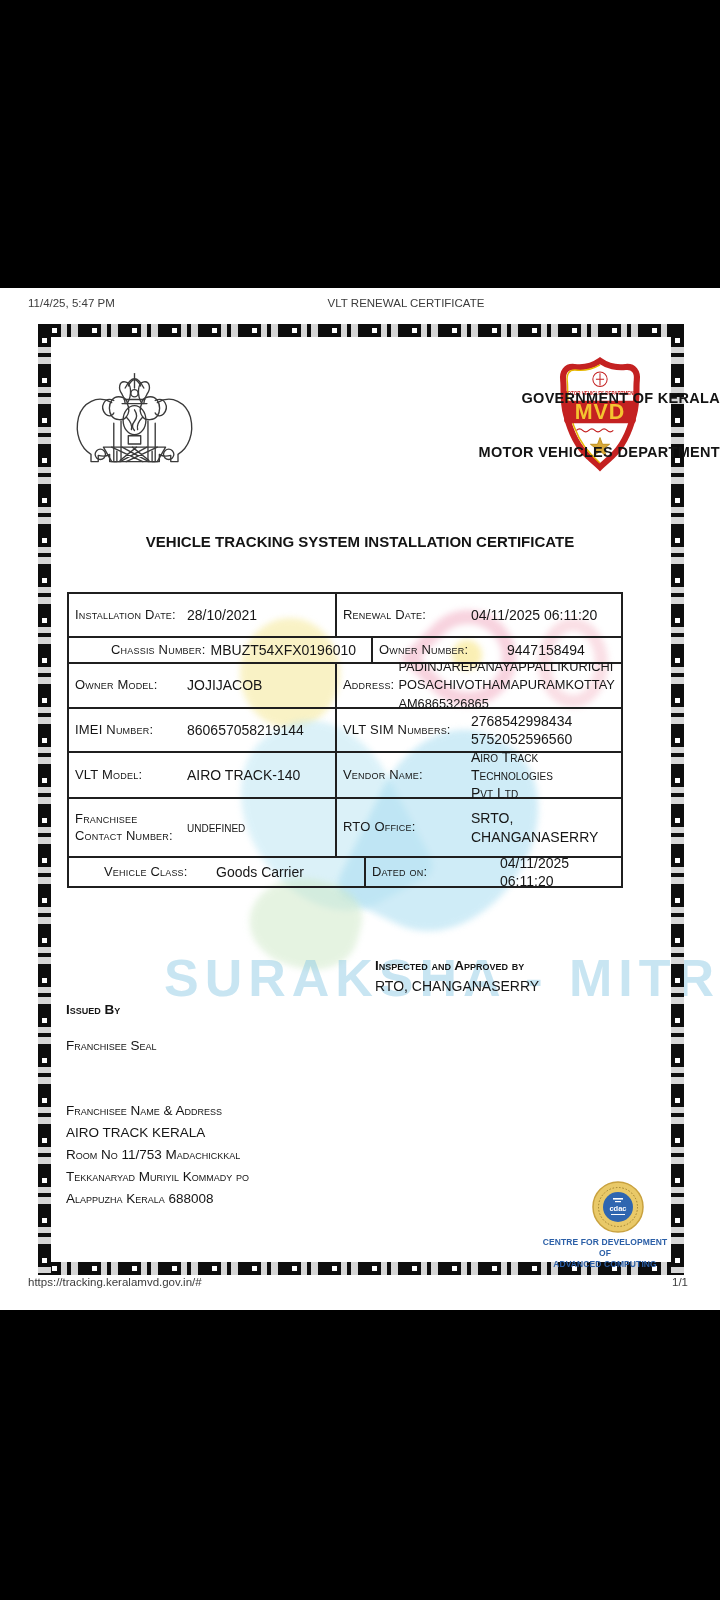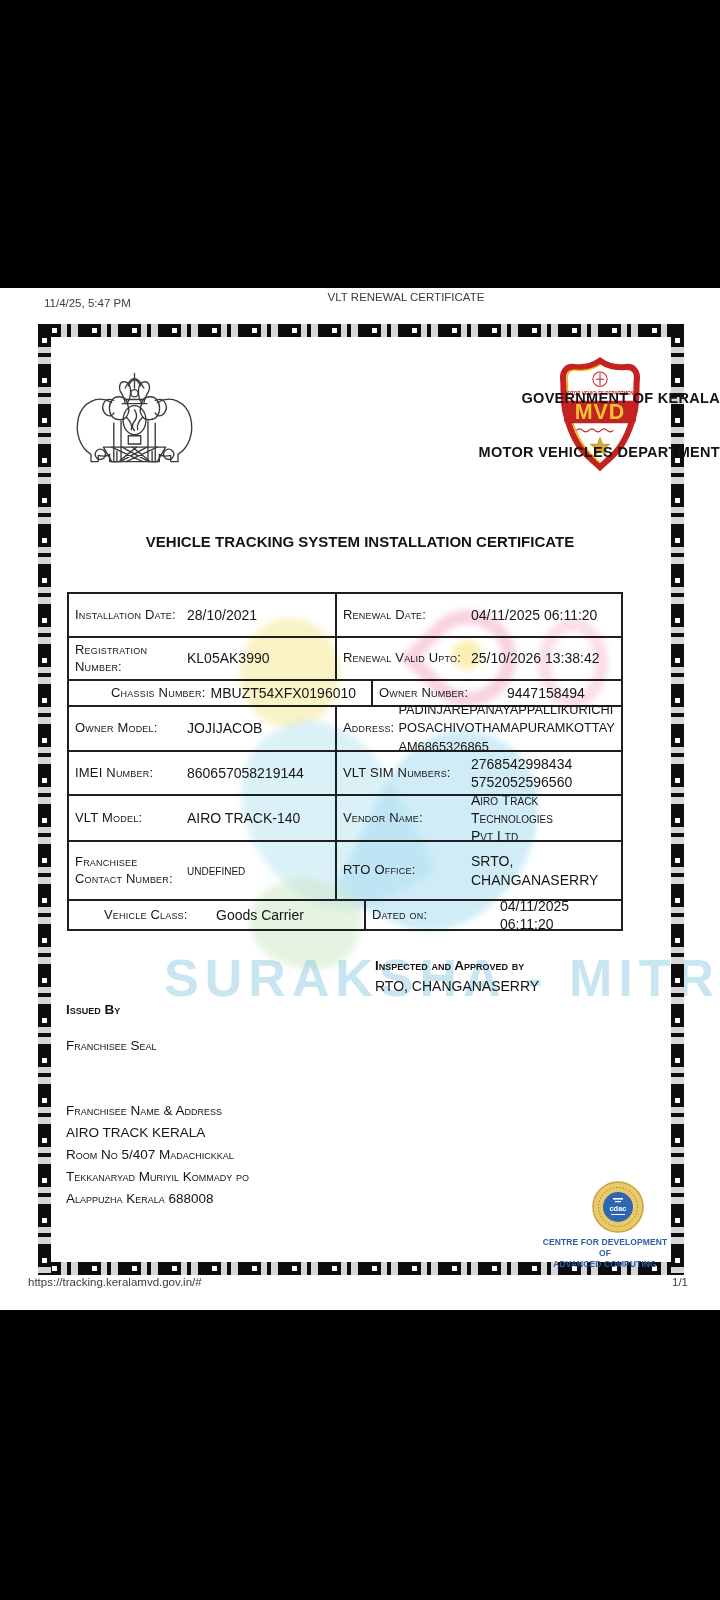--- a/index.html
+++ b/index.html
@@ -2,22 +2,22 @@
 <html><head>
 <meta charset="utf-8">
 <style>
   * { margin:0; padding:0; box-sizing:border-box; }
   html,body { width:720px; height:1600px; background:#000; font-family:"Liberation Sans", sans-serif; }
   .screen { position:relative; width:720px; height:1600px; background:#000; overflow:hidden; }
   .page { position:absolute; top:288px; left:0; width:720px; height:1022px; background:#fff; }
 
   
   .pdf-meta { position:absolute; font-size:11.5px; color:#3c3c3c; }
-  #pdf-datetime { left:44px; top:9px; }
-  #pdf-doctitle { left:50%; top:3px; transform:translateX(-50%); margin-left:46px; }
+  #pdf-datetime { left:28px; top:9px; }
+  #pdf-doctitle { left:50%; top:9px; transform:translateX(-50%); margin-left:46px; }
   #pdf-url { left:28px; top:988px; }
   #pdf-page-indicator { right:32px; top:988px; }
 
   
   .frame { position:absolute; left:38px; top:36px; width:646px; height:951px; pointer-events:none; }
   .border-strip { position:absolute; background-color:#d6d6d6; }
   .strip-h { left:0; right:0; height:13px;
     background-image: repeating-linear-gradient(90deg, #0d0d0d 0 23px, rgba(0,0,0,0) 23px 29px, #0d0d0d 29px 33px, rgba(0,0,0,0) 33px 40px); }
   .strip-h::after { content:""; position:absolute; left:0; right:0; top:4px; bottom:4px;
     background-image: repeating-linear-gradient(90deg, rgba(0,0,0,0) 0 14px, #fff 14px 19px, rgba(0,0,0,0) 19px 40px); }
@@ -163,30 +163,20 @@
       <div class="vrow h46">
         <div class="cell cl">
             <span class="lbl">Installation Date:</span>
             <span class="val">28/10/2021</span>
           </div>
         <div class="cell cr">
             <span class="lbl">Renewal Date:</span>
             <span class="val">04/11/2025 06:11:20</span>
           </div>
       </div>
-      <div class="vrow h45">
-        <div class="cell cl">
-            <span class="lbl">Registration Number:</span>
-            <span class="val">KL05AK3990</span>
-          </div>
-        <div class="cell cr">
-            <span class="lbl">Renewal Valid Upto:</span>
-            <span class="val">25/10/2026 13:38:42</span>
-          </div>
-      </div>
       <div class="vrow h28">
         <div class="cell cl inline-cell">
             <span class="lbl">Chassis Number:</span>
             <span class="val">MBUZT54XFX0196010</span>
           </div>
         <div class="cell cr">
             <span class="lbl">Owner Number:</span>
             <span class="val">9447158494</span>
           </div>
       </div>
@@ -247,21 +237,21 @@
     <div id="issued-by" class="sc-bold">Issued By</div>
     <div id="inspected">
       <div class="sc-bold">Inspected and Approved by</div>
       <div class="value-line">RTO, CHANGANASERRY</div>
     </div>
     <div id="franchisee-seal" class="sc-norm">Franchisee Seal</div>
 
     <div id="franchisee-block">
       <div class="sc-norm">Franchisee Name &amp; Address</div>
       <div class="caps-line">AIRO TRACK KERALA</div>
-      <div class="sc-norm">Room No 5/407 Madachickkal</div>
+      <div class="sc-norm">Room No 11/753 Madachickkal</div>
       <div class="sc-norm">Tekkanaryad Muriyil Kommady po</div>
       <div class="sc-norm">Alappuzha Kerala 688008</div>
     </div>
 
     <div id="cdac-badge">
       <svg viewBox="0 0 52 52" width="52" height="52">
         <circle cx="26" cy="26" r="25" fill="#e9c968" stroke="#c9a23f" stroke-width="1.5"></circle>
         <circle cx="26" cy="26" r="19.5" fill="none" stroke="#8a6d20" stroke-width="0.8" stroke-dasharray="1.5,1.8"></circle>
         <circle cx="26" cy="26" r="15" fill="#2f66b0"></circle>
         <rect x="21" y="17" width="10" height="1.6" fill="#fff"></rect>

